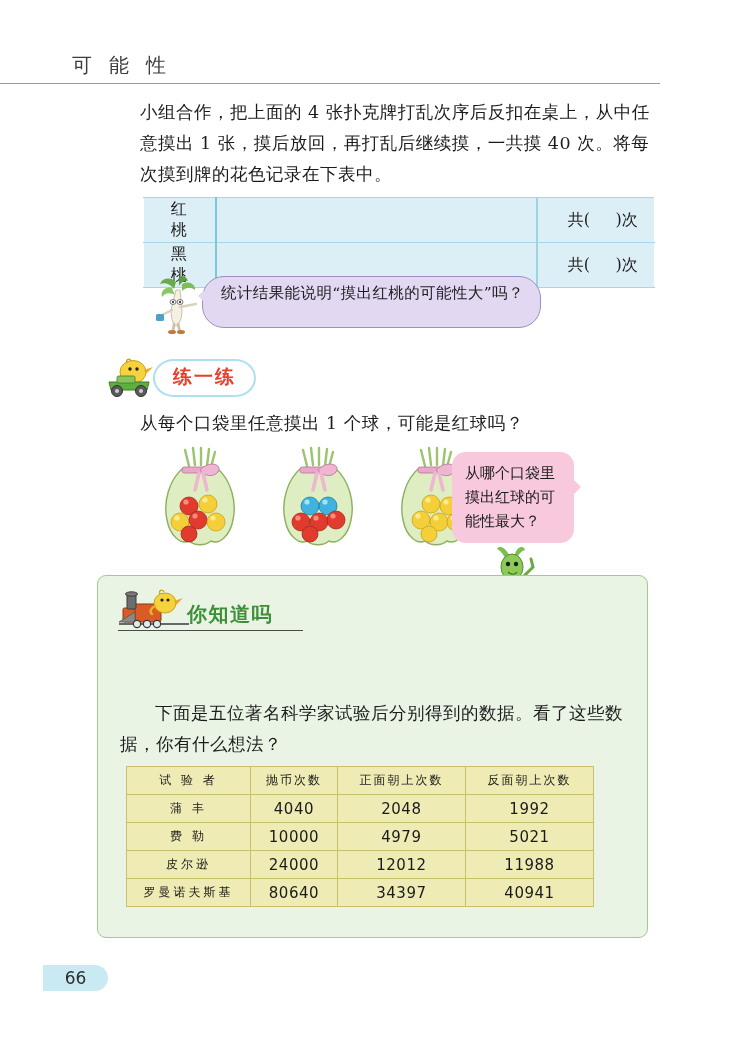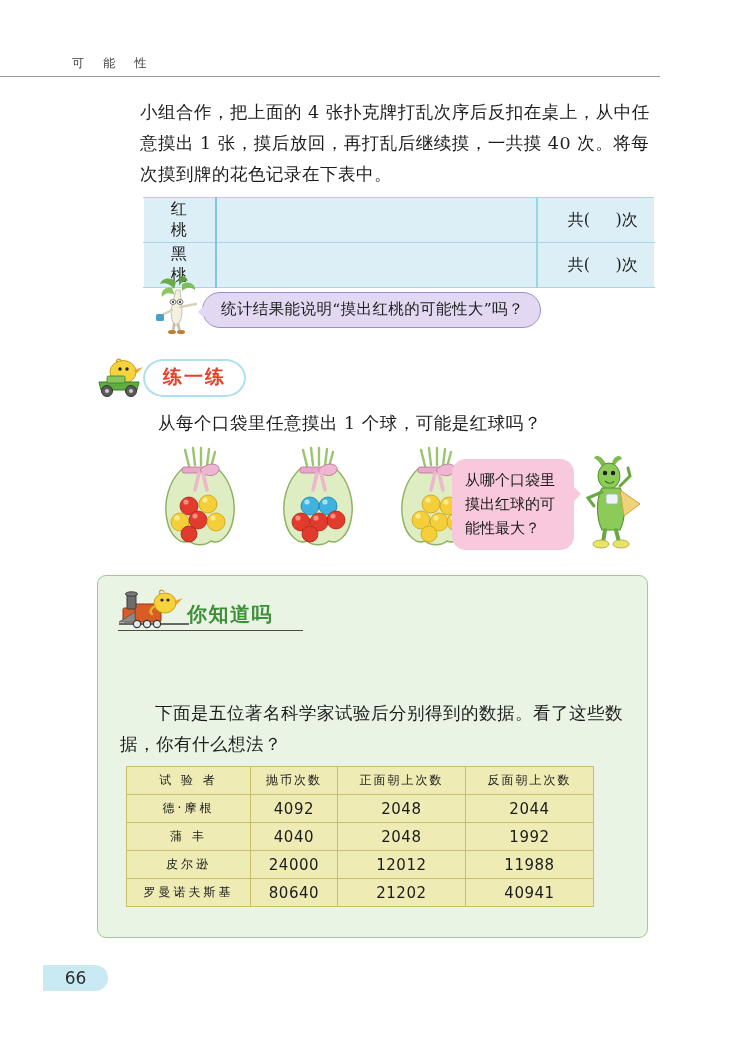--- a/index.html
+++ b/index.html
@@ -12,22 +12,22 @@
     overflow: hidden;
   }
 
   
   #chapter-head {
     position: absolute; left: 0; top: 52px; width: 660px;
     border-bottom: 1.5px solid #9a9a9a;
     padding: 0 0 4px 72px;
   }
   #chapter-head .ch-title {
-    font-size: 12px; color: #3c3c3c; letter-spacing: 6px;
-    font-family: Liberation Mono, monospace;
+    font-size: 20px; color: #3c3c3c; letter-spacing: 6px;
+    font-family: Liberation Serif, serif;
   }
 
   
   .body-text {
     font-family: "DejaVu Serif", "Liberation Serif", serif;
     color: #1c1c1c;
     font-size: 17.5px;
     line-height: 31px;
     letter-spacing: 0.5px;
   }
@@ -57,64 +57,64 @@
   }
   #record-table .rt-blank { border-right: 2px solid #9ed3e4; }
   #record-table .rt-total {
     width: 118px; text-align: center; font-size: 16px;
   }
   #record-table .paren { color: #c0398f; }
 
   
   #bubble-purple-wrap {
     position: absolute; left: 152px; top: 276px;
-    display: flex; align-items: flex-end;
+    display: flex; 
   }
   .radish-char { width: 52px; height: 58px; position: relative; }
   #bubble-purple {
     position: relative; margin-left: -2px; margin-bottom: 6px;
     background: #e2d8f2; border: 1.2px solid #9d8fc4;
     border-radius: 22px; padding: 6px 16px 7px 18px;
     font-family: "DejaVu Serif", "Liberation Serif", serif;
     font-size: 15.5px; color: #1d1d1d; white-space: nowrap;
     letter-spacing: 0.4px;
   }
   #bubble-purple::before {
     content: ""; position: absolute; left: -11px; top: 13px;
     border: 6px solid transparent; border-right-color: #e2d8f2;
   }
 
   
   #practice-head {
-    position: absolute; left: 93px; top: 358px;
+    position: absolute; left: 103px; top: 358px;
     display: flex; align-items: center;
   }
   .chick-cart { width: 56px; height: 40px; position: relative; }
   #practice-cloud {
     position: relative; margin-left: -6px;
     background: #ffffff; border: 2px solid #aee0f0;
     border-radius: 24px/22px; padding: 3px 18px 5px 18px;
     color: #e8402a; font-size: 19px; font-weight: bold;
     letter-spacing: 2px;
     font-family: "DejaVu Sans", "Liberation Sans", sans-serif;
   }
 
-  #practice-question { position: absolute; left: 140px; top: 408px; margin-left: 18px; }
+  #practice-question { position: absolute; left: 140px; top: 408px; }
 
   
   #bags-row {
     position: absolute; left: 155px; top: 446px;
     display: flex; gap: 28px;
   }
   .bag { width: 90px; height: 105px; position: relative; }
 
   
   #bubble-pink-wrap {
     position: absolute; left: 452px; top: 452px;
-    display: flex; align-items: flex-end;
+    display: flex; align-items: center; flex-direction: column;
   }
   #bubble-pink {
     position: relative; background: #f8c8dd;
     border-radius: 14px; padding: 9px 12px 10px 13px;
     font-family: "DejaVu Serif", "Liberation Serif", serif;
     font-size: 15px; line-height: 24px; color: #1a1a1a; width: 122px;
   }
   #bubble-pink::after {
     content: ""; position: absolute; right: -16px; top: 26px;
     border: 9px solid transparent; border-left-color: #f8c8dd;
@@ -375,41 +375,41 @@
 
   <table id="coin-table">
     <tbody>
         <tr>
       <th class="col-name">试 验 者</th>
       <th>抛币次数</th>
       <th>正面朝上次数</th>
       <th>反面朝上次数</th>
     </tr>
     <tr>
-      <td class="col-name">德·摩根</td>
-      <td class="num">4092</td>
-      <td class="num">2048</td>
-      <td class="num">2044</td>
-    </tr>
-    <tr>
       <td class="col-name">蒲 丰</td>
       <td class="num">4040</td>
       <td class="num">2048</td>
       <td class="num">1992</td>
+    </tr>
+    <tr>
+      <td class="col-name">费 勒</td>
+      <td class="num">10000</td>
+      <td class="num">4979</td>
+      <td class="num">5021</td>
     </tr>
     <tr>
       <td class="col-name">皮尔逊</td>
       <td class="num">24000</td>
       <td class="num">12012</td>
       <td class="num">11988</td>
     </tr>
     <tr>
       <td class="col-name">罗曼诺夫斯基</td>
       <td class="num">80640</td>
-      <td class="num">21202</td>
+      <td class="num">34397</td>
       <td class="num">40941</td>
     </tr>
   </tbody>
     </table>
 
 </div>
 
 <div id="page-number">66</div>
 
 <div id="watermark">www.Lspjy.com</div>

